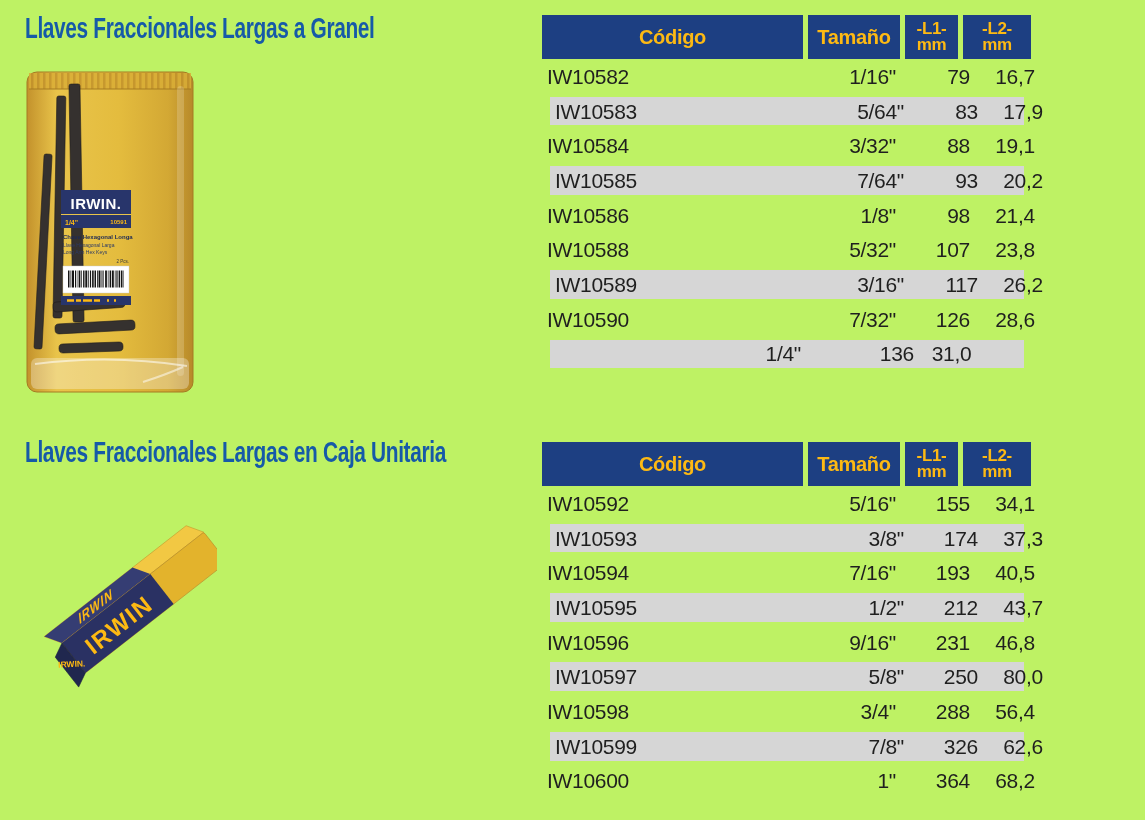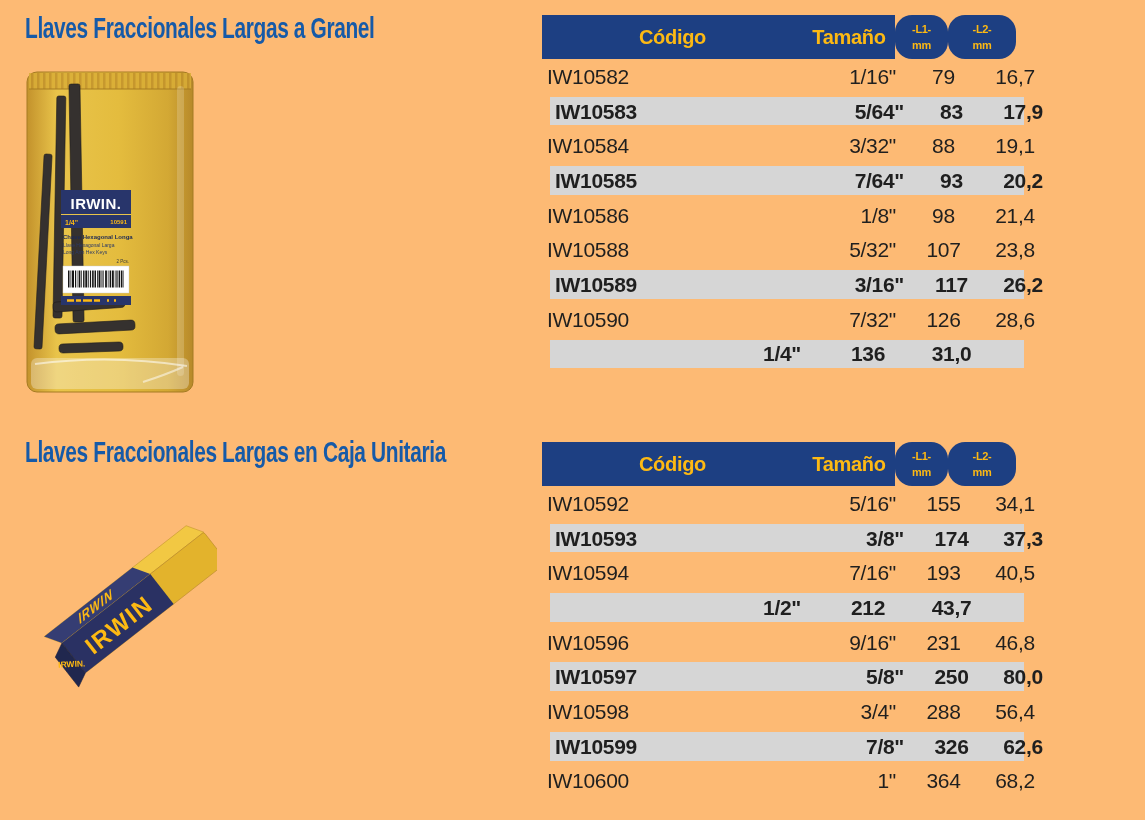--- a/index.html
+++ b/index.html
@@ -1,19 +1,19 @@
 <!DOCTYPE html>
 <html><head>
 <meta charset="utf-8">
 <style>
   * { margin:0; padding:0; box-sizing:border-box; }
   html,body { background:#ffffff; }
   body { font-family:"Liberation Sans","DejaVu Sans",sans-serif; }
   .page {
-    position:relative; width:1145px; height:820px; background:#fdba74;
+    position:relative; width:1145px; height:820px; background:#bef264;
     overflow:hidden; margin:0 auto;
   }
   .section-heading {
     position:absolute; left:25px;
     font-size:29px; font-weight:bold; color:#165aa8;
     letter-spacing:-0.5px; white-space:nowrap;
     display:inline-block; transform:scaleX(0.72); transform-origin:left center;
   }
   #heading-1 { top:12px; }
   #heading-2 { top:436px; }
@@ -21,37 +21,37 @@
   .product-img { position:absolute; }
   #bag-img { left:25px; top:62px; }
   #box-img { left:22px; top:488px; }
 
   
   .cat-table { position:absolute; left:542px; width:490px; }
   #table-1 { top:15px; }
   #table-2 { top:442px; }
   .t-header {
     display:grid; grid-template-columns:261px 92px 53px 68px;
-    height:44px;
+    column-gap:5px; height:44px;
   }
   .hcell {
     background:#1d3f82; color:#fdb913; font-weight:bold;
     display:flex; flex-direction:column; align-items:center; justify-content:center;
     font-size:20px; letter-spacing:-0.3px; text-align:center;
   }
-  .hcell.two-line { font-size:11px; line-height:16px;border-radius:17px; }
+  .hcell.two-line { font-size:17px; line-height:16px; }
   .t-row {
     display:grid; grid-template-columns:261px 92px 53px 68px;
     column-gap:11px; height:34.7px; align-items:center;
   }
-  .t-row.alt { background:#d6d6d6; background-clip:content-box; padding:3px 8px;font-weight:bold; }
+  .t-row.alt { background:#d6d6d6; background-clip:content-box; padding:3px 8px; }
   .cell { font-size:21px; color:#1f1f1f; letter-spacing:-0.3px; line-height:1; }
   .c-code { text-align:left;  padding-left:5px; }
   .c-size { text-align:right; padding-right:10px; }
-  .c-l1   { text-align:center; }
+  .c-l1   { text-align:right; }
   .c-l2   { text-align:center; }
 </style>
 </head>
 <body>
 
 <div class="page">
 
   <h2 id="heading-1" class="section-heading">Llaves Fraccionales Largas a Granel</h2>
 
   <div class="product-img" id="bag-img">
@@ -229,20 +229,21 @@
           <div class="cell c-l1">174</div>
           <div class="cell c-l2">37,3</div>
         </div>
         <div class="t-row">
           <div class="cell c-code">IW10594</div>
           <div class="cell c-size">7/16"</div>
           <div class="cell c-l1">193</div>
           <div class="cell c-l2">40,5</div>
         </div>
         <div class="t-row alt">
+          <div class="cell c-code">IW10595</div>
           <div class="cell c-size">1/2"</div>
           <div class="cell c-l1">212</div>
           <div class="cell c-l2">43,7</div>
         </div>
         <div class="t-row">
           <div class="cell c-code">IW10596</div>
           <div class="cell c-size">9/16"</div>
           <div class="cell c-l1">231</div>
           <div class="cell c-l2">46,8</div>
         </div>

